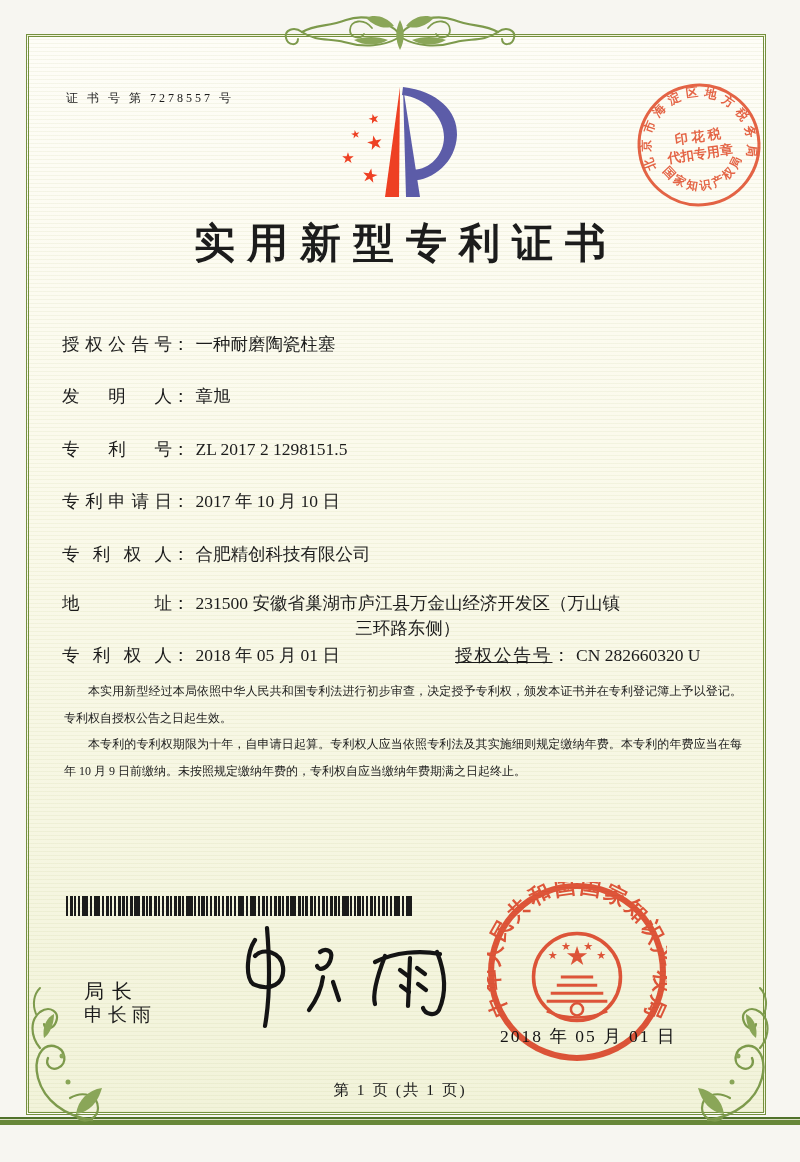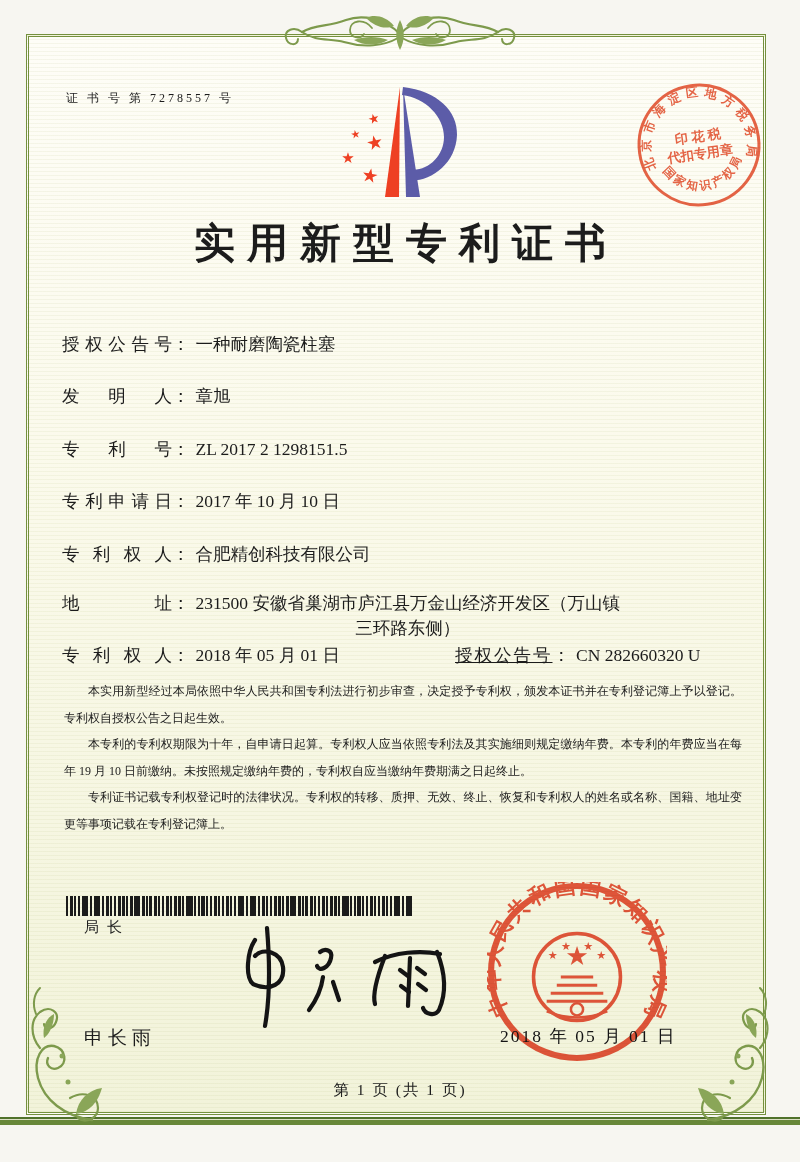--- a/index.html
+++ b/index.html
@@ -35,22 +35,22 @@
   .glabel{letter-spacing:2px;text-decoration:underline;}
   .paras{position:absolute;left:64px;top:678px;width:678px;font-size:12px;line-height:26.5px;text-align:justify;}
   .paras p{margin:0;text-indent:2em;}
   .barcode{
     position:absolute;left:66px;top:896px;width:348px;height:20px;
     background-image:
       repeating-linear-gradient(90deg,#1b1b1b 0 2px,transparent 2px 4px),
       repeating-linear-gradient(90deg,#1b1b1b 0 1px,transparent 1px 6px),
       repeating-linear-gradient(90deg,transparent 0 5px,#1b1b1b 5px 7px,transparent 7px 13px);
   }
-  .signer-title{position:absolute;left:84px;top:918px;font-size:15px;letter-spacing:8px;font-family:"Liberation Sans","DejaVu Sans",sans-serif;text-align:center;}
-  .signer-name{position:absolute;left:84px;top:1002px;font-size:19px;letter-spacing:5px;font-family:Liberation Mono, monospace;margin-top:23px;}
+  .signer-title{position:absolute;left:84px;top:978px;font-size:20px;letter-spacing:8px;font-family:"Liberation Sans","DejaVu Sans",sans-serif;text-align:center;}
+  .signer-name{position:absolute;left:84px;top:1002px;font-size:19px;letter-spacing:5px;font-family:Liberation Mono, monospace;}
   .signature{position:absolute;left:225px;top:922px;width:262px;height:112px;}
   .seal{position:absolute;left:487px;top:882px;width:180px;height:180px;opacity:.92;mix-blend-mode:multiply;}
   .seal-date{position:absolute;left:500px;top:1024px;font-size:17.5px;letter-spacing:2px;color:#141414;}
   .footer{position:absolute;left:0;top:1080px;width:800px;text-align:center;font-size:15.5px;letter-spacing:2px;}
   .orn-top{position:absolute;left:278px;top:6px;width:244px;height:56px;}
   .orn-bl{position:absolute;left:18px;top:986px;width:110px;height:140px;}
   .orn-br{position:absolute;left:672px;top:986px;width:110px;height:140px;}
   .orn{stroke:#7d9a4c;fill:none;stroke-linecap:round;}
   .orn-fill{fill:#8aa658;stroke:none;}
 </style>
@@ -146,22 +146,21 @@
 </div>
 <div class="field" style="top:643px">
   <span class="flabel">专利权人</span><span class="fcolon">：</span><span class="fvalue">2018 年 05 月 01 日</span>
   <span class="grant-no">
     <span class="glabel">授权公告号</span><span class="fcolon">：</span><span>CN 282660320 U</span>
   </span>
 </div>
 
 <div class="paras">
   <p>本实用新型经过本局依照中华人民共和国专利法进行初步审查，决定授予专利权，颁发本证书并在专利登记簿上予以登记。专利权自授权公告之日起生效。</p>
-  <p>本专利的专利权期限为十年，自申请日起算。专利权人应当依照专利法及其实施细则规定缴纳年费。本专利的年费应当在每年 19 月 10 日前缴纳。未按照规定缴纳年费的，专利权自应当缴纳年费期满之日起终止。</p>
-  <p>专利证书记载专利权登记时的法律状况。专利权的转移、质押、无效、终止、恢复和专利权人的姓名或名称、国籍、地址变更等事项记载在专利登记簿上。</p>
+  <p>本专利的专利权期限为十年，自申请日起算。专利权人应当依照专利法及其实施细则规定缴纳年费。本专利的年费应当在每年 10 月 9 日前缴纳。未按照规定缴纳年费的，专利权自应当缴纳年费期满之日起终止。</p>
 </div>
 
 <div class="barcode"></div>
 
 <div class="signer-title">局长</div>
 <div class="signer-name">申长雨</div>
 
 <svg class="signature" viewBox="0 0 262 112">
   <g stroke="#141414" stroke-width="4.2" fill="none" stroke-linecap="round" stroke-linejoin="round">
     <path d="M30,18 C22,30 20,55 28,62 C45,70 60,62 58,45 C56,30 38,25 30,34"></path>

